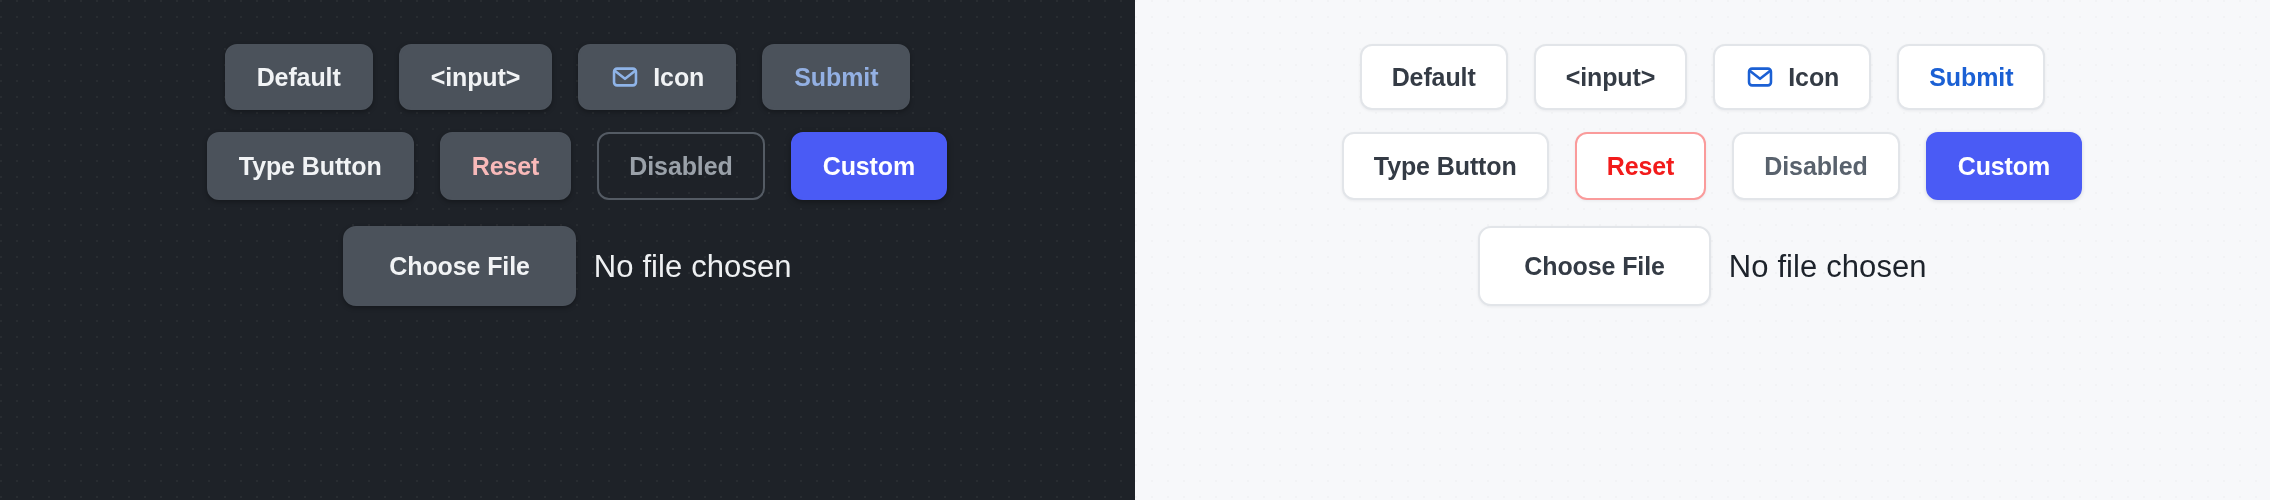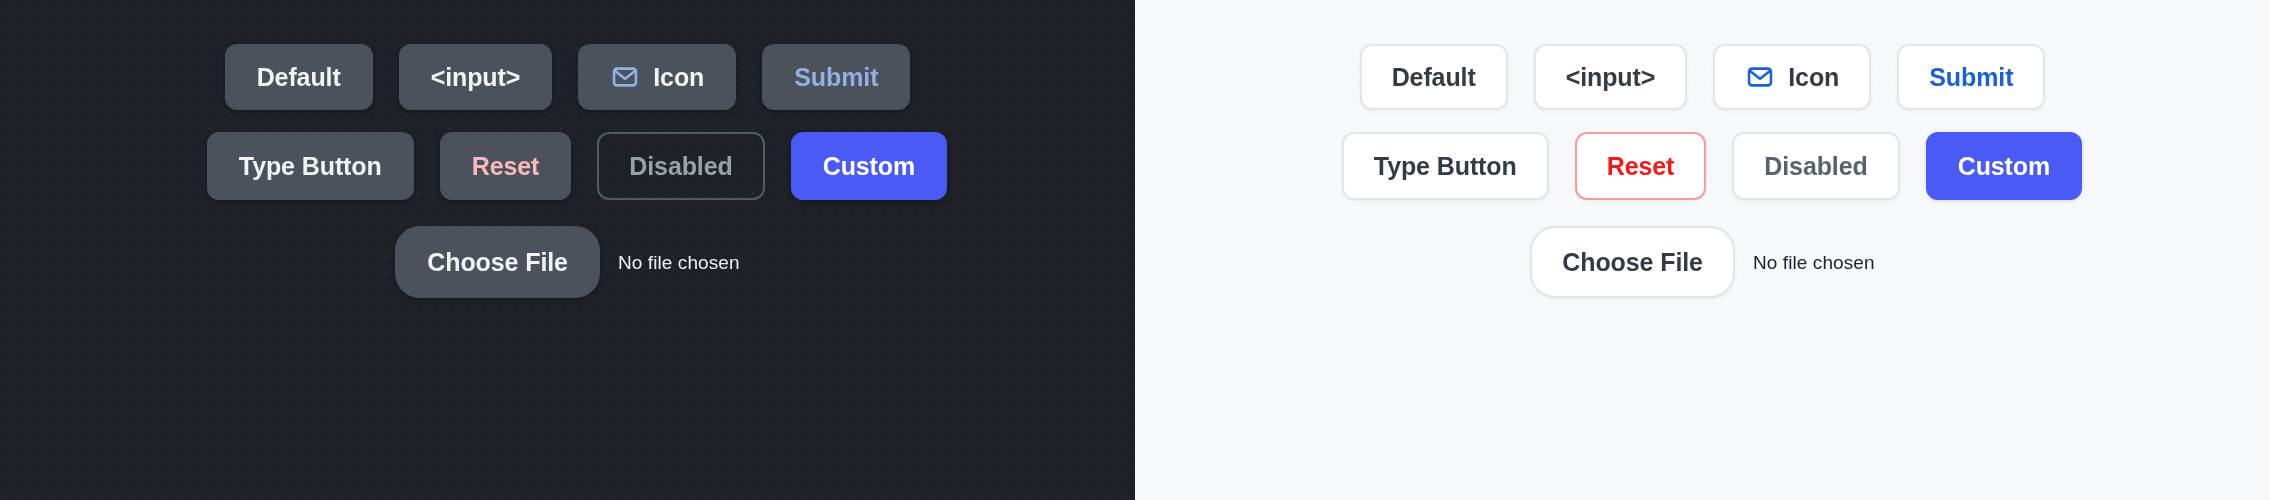--- a/index.html
+++ b/index.html
@@ -64,21 +64,21 @@
     line-height: 1;
     border-radius: 12px;
     border: 2px solid transparent;
     white-space: nowrap;
     cursor: pointer;
     letter-spacing: -0.1px;
   }
 
   .btn.h-big   { height: 66px; padding: 0 30px; }
   .btn.h-big2  { height: 68px; padding: 0 30px; }
-  .btn.h-file  { height: 72px; padding: 0 30px; border-radius: 25px; }
+  .btn.h-file  { height: 80px; padding: 0 44px; border-radius: 13px; }
 
   
   .dark .btn-default,
   .dark .btn-input,
   .dark .btn-icon,
   .dark .btn-submit,
   .dark .btn-type,
   .dark .btn-reset,
   .dark .btn-file {
     background: #4b525b;
@@ -141,21 +141,21 @@
     width: 30px;
     height: 30px;
     flex: 0 0 auto;
   }
   .mail-icon { fill: none; stroke-width: 2.2; }
 
   
   .file-row { display: flex; align-items: center; gap: 18px; }
   .file-status {
     font-family: "Liberation Sans", sans-serif;
-    font-size: 19px;
+    font-size: 31px;
     font-weight: normal;
     line-height: 1;
     white-space: nowrap;
     letter-spacing: 0.1px;
   }
 </style>
 </head>
 <body>
 
 <div id="stage">

